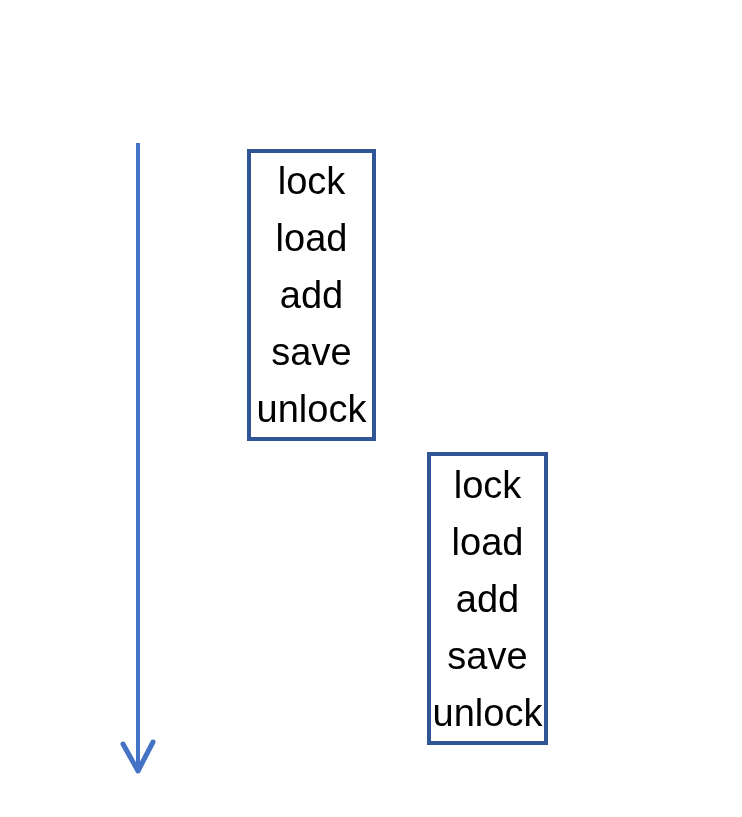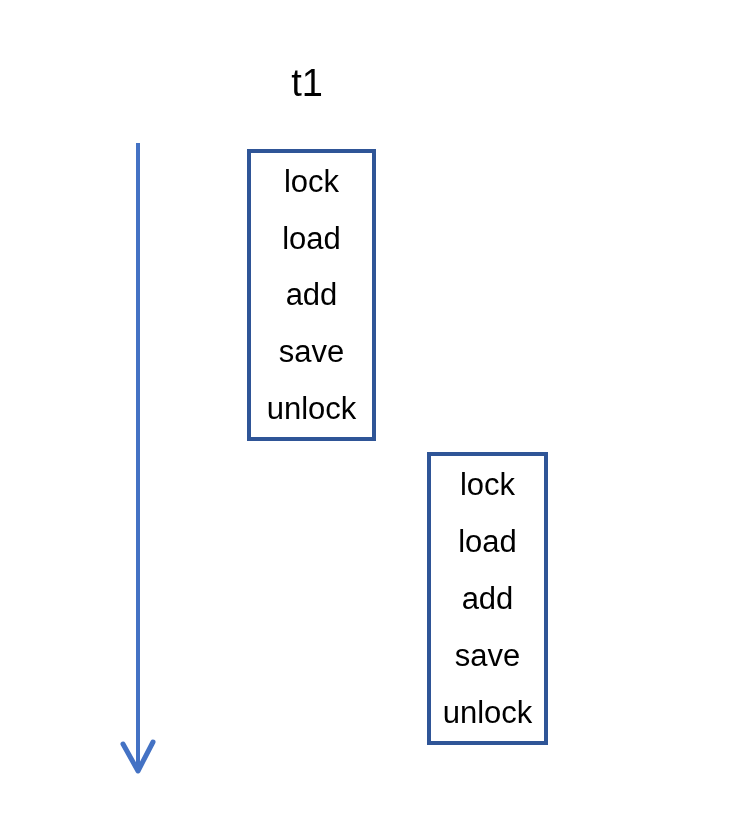--- a/index.html
+++ b/index.html
@@ -28,21 +28,21 @@
 
   .ops-box {
     position: absolute;
     box-sizing: border-box;
     border: 4px solid var(--box_border, #2F5597);
     background: var(--background, #ffffff);
     display: flex;
     flex-direction: column;
     justify-content: space-around;
     align-items: center;
-    font-size: 31px;
+    font-size: 38px;
     line-height: 1;
   }
   .box-t1 { left: 247px; top: 149px; width: 129px; height: 292px; }
   .box-t2 { left: 427px; top: 452px; width: 121px; height: 293px; }
 
   .op {
     white-space: nowrap;
   }
 
   .time-arrow {
@@ -56,21 +56,20 @@
   .time-arrow polyline {
     stroke: var(--arrow, #4472C4);
     fill: none;
   }
 </style>
 </head>
 <body>
 
 <div class="canvas">
 
-  <div class="thread-label label-t1">t1</div>
 
 
   <svg class="time-arrow" viewBox="0 0 56 650" xmlns="http://www.w3.org/2000/svg">
     <line x1="28" y1="8" x2="28" y2="633" stroke-width="4"></line>
     <polyline points="13,609 28,636 43,607" stroke-width="5" stroke-linecap="round" stroke-linejoin="round"></polyline>
   </svg>
 
   <div class="ops-box box-t1">
     <div class="op">lock</div>
     <div class="op">load</div>

